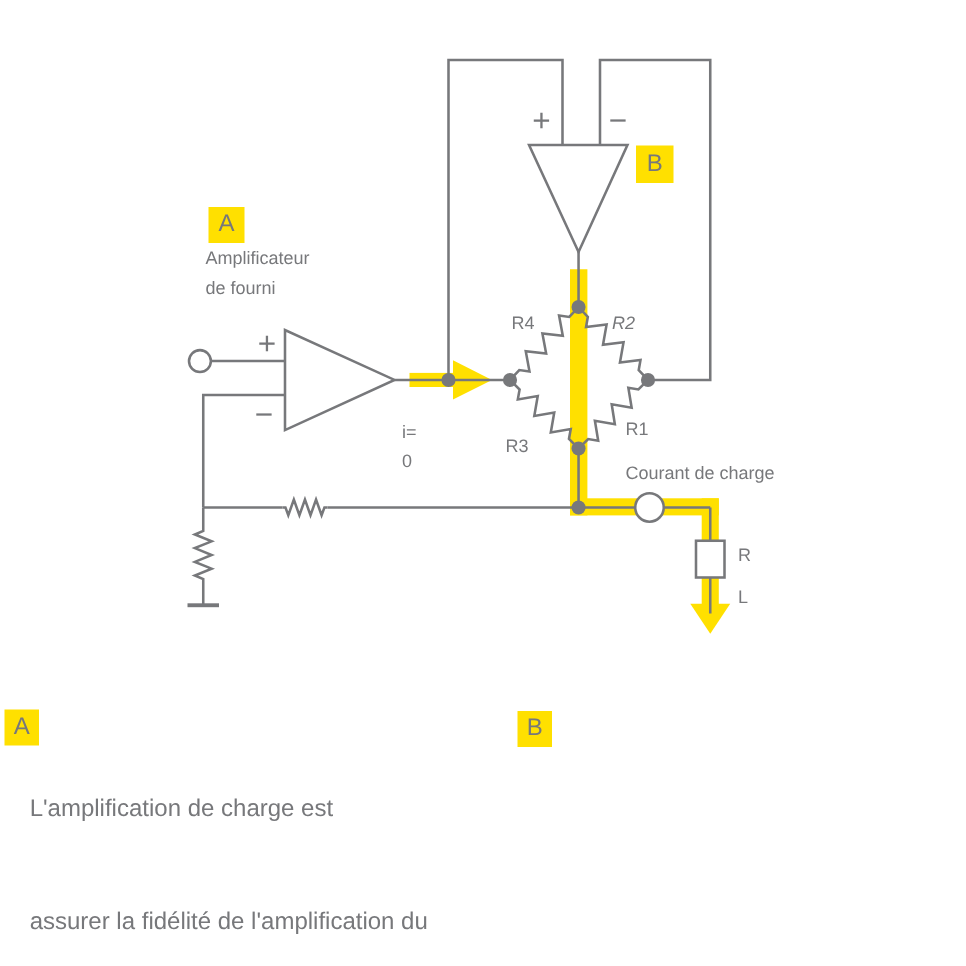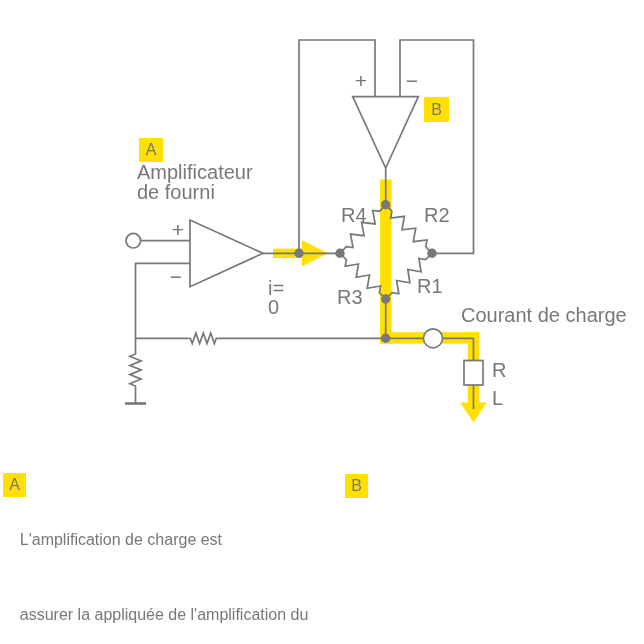--- a/index.html
+++ b/index.html
@@ -10,21 +10,21 @@
   #stage{
     position:relative;width:644px;height:644px;background:#fff;overflow:hidden;
     font-family:"Liberation Sans",sans-serif;color:var(--gray);
   }
   #circuit{position:absolute;left:0;top:0;}
   .y{fill:var(--yellow);stroke:none;}
   .w{fill:none;stroke:var(--gray);stroke-width:1.7;}
   .wf{fill:#fff;stroke:var(--gray);stroke-width:1.7;}
   .dot{fill:var(--gray);stroke:none;}
   .gbar{stroke:var(--gray);stroke-width:2.6;}
-  .lbl{position:absolute;white-space:pre;font-size:20px;line-height:19px;color:var(--gray);}
+  .lbl{position:absolute;white-space:pre;font-size:12px;line-height:19px;color:var(--gray);}
   .badge{
     position:absolute;width:24px;height:24px;background:var(--yellow);
     display:flex;align-items:center;justify-content:center;
     font-size:16px;color:var(--gray);
   }
   .pm{position:absolute;width:18px;text-align:center;font-size:21px;line-height:21px;color:var(--gray);}
   .amp-name{line-height:19.5px;}
   .para{position:absolute;font-size:16px;line-height:18.7px;color:var(--gray);white-space:pre;}
 </style>
 </head>
@@ -91,37 +91,37 @@
   <div class="pm" style="left:169px;top:219px;">+</div>
   <div class="pm" style="left:167px;top:266px;">−</div>
   <div class="pm" style="left:352px;top:70px;">+</div>
   <div class="pm" style="left:403px;top:70px;">−</div>
 
   <div class="badge" style="left:424px;top:97px;width:25px;height:25px;">
       <span>B</span>
     </div>
 
   <div class="lbl" style="left:341px;top:206px;">R4</div>
-  <div class="lbl" style="left:424px;top:206px;">R2</div>
+  <div class="lbl" style="left:408px;top:206px;font-style:italic;">R2</div>
   <div class="lbl" style="left:337px;top:288px;">R3</div>
   <div class="lbl" style="left:417px;top:277px;">R1</div>
 
   <div class="lbl" style="left:268px;top:279px;line-height:18.5px;"><span>i=</span><br><span>0</span></div>
 
-  <div class="lbl" style="left:417px;top:306px;margin-left:44px;">Courant de charge</div>
+  <div class="lbl" style="left:417px;top:306px;">Courant de charge</div>
   <div class="lbl" style="left:492px;top:361px;">R</div>
   <div class="lbl" style="left:492px;top:389px;">L</div>
 
   <div class="badge" style="left:3px;top:473px;width:23px;">
       <span>A</span>
     </div>
   <div class="para" style="left:2px;top:512px;">
     <span>L'amplification de charge est</span><br>
     <br>
-    <span>assurer la appliquée de l'amplification du</span><br>
+    <span>assurer la fidélité de l'amplification du</span><br>
     <span>signal d'entrée.</span>
   </div>
 
   <div class="badge" style="left:345px;top:474px;width:23px;">
       <span>B</span>
     </div>
 
 </div>
 
 </body></html>

